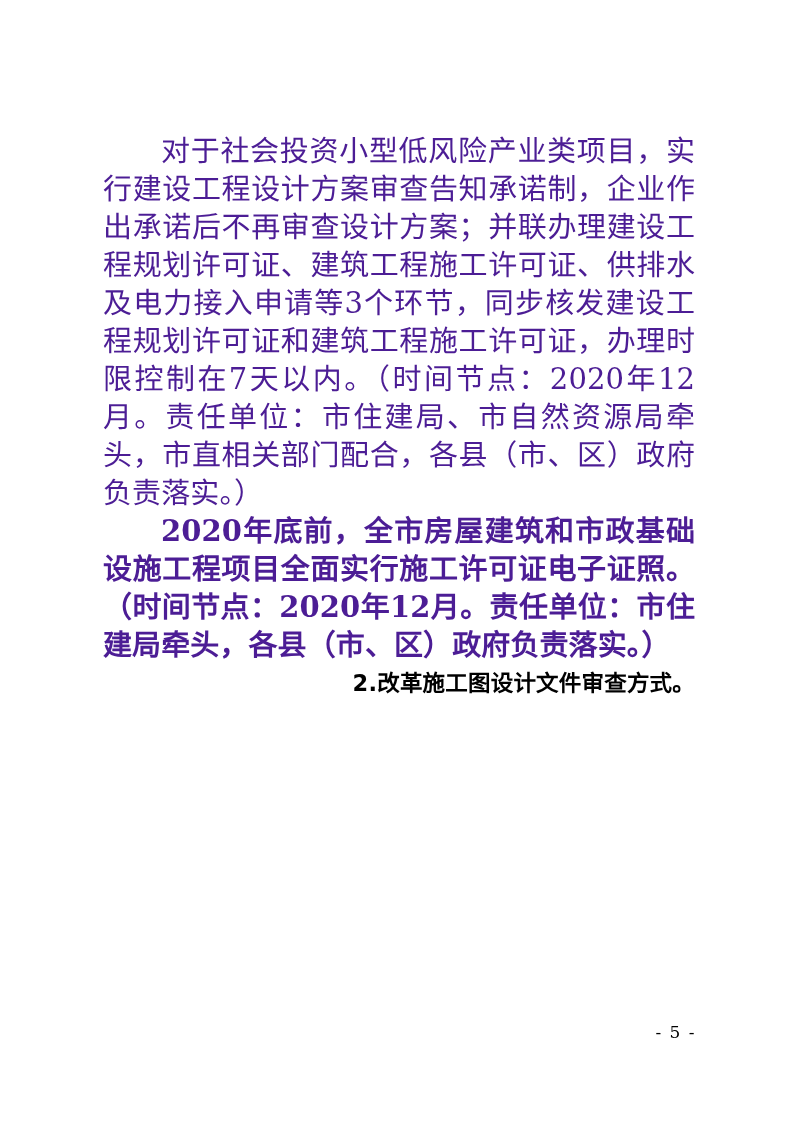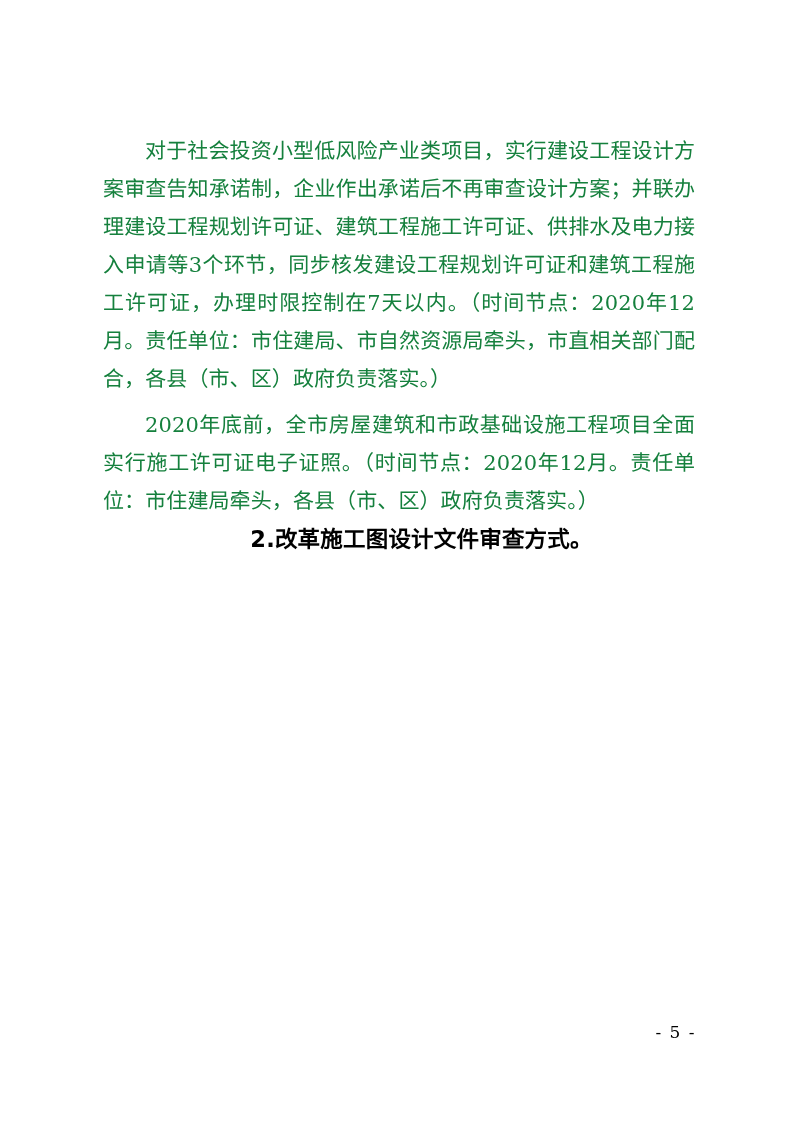--- a/index.html
+++ b/index.html
@@ -21,48 +21,49 @@
 
   .doc-body {
     position: absolute;
     left: 103px;
     top: 132px;
     width: 592px;
   }
 
   .para {
     font-family: "DejaVu Serif", "Liberation Serif", serif;
-    font-size: 21px;
+    font-size: 29px;
     line-height: 38px;
-    color: #15803d;
+    color: #4c1d95;
     text-align: justify;
     text-align-last: left;
     text-justify: inter-character;
     letter-spacing: 0.1px;
     margin: 0 0 0 0;
     text-indent: 2em;
     word-break: break-all;
     -webkit-hyphens: none;
     hyphens: none;
   }
 
   .para + .para {
-    margin-top: 8px;
+    margin-top: 0;
+    font-weight: bold;
   }
 
   .heading {
     font-family: "DejaVu Sans", "Liberation Sans", sans-serif;
     font-size: 22.5px;
     line-height: 38px;
     font-weight: 700;
     color: #000000;
     text-indent: 2em;
     letter-spacing: 0.2px;
     margin: 0;
-    text-align: center;
+    text-align: right;
   }
 
   .page-footer {
     position: absolute;
     left: 0;
     right: 0;
     top: 1022px;
     padding-right: 98px;
     text-align: right;
     font-family: "DejaVu Serif", "Liberation Serif", serif;

